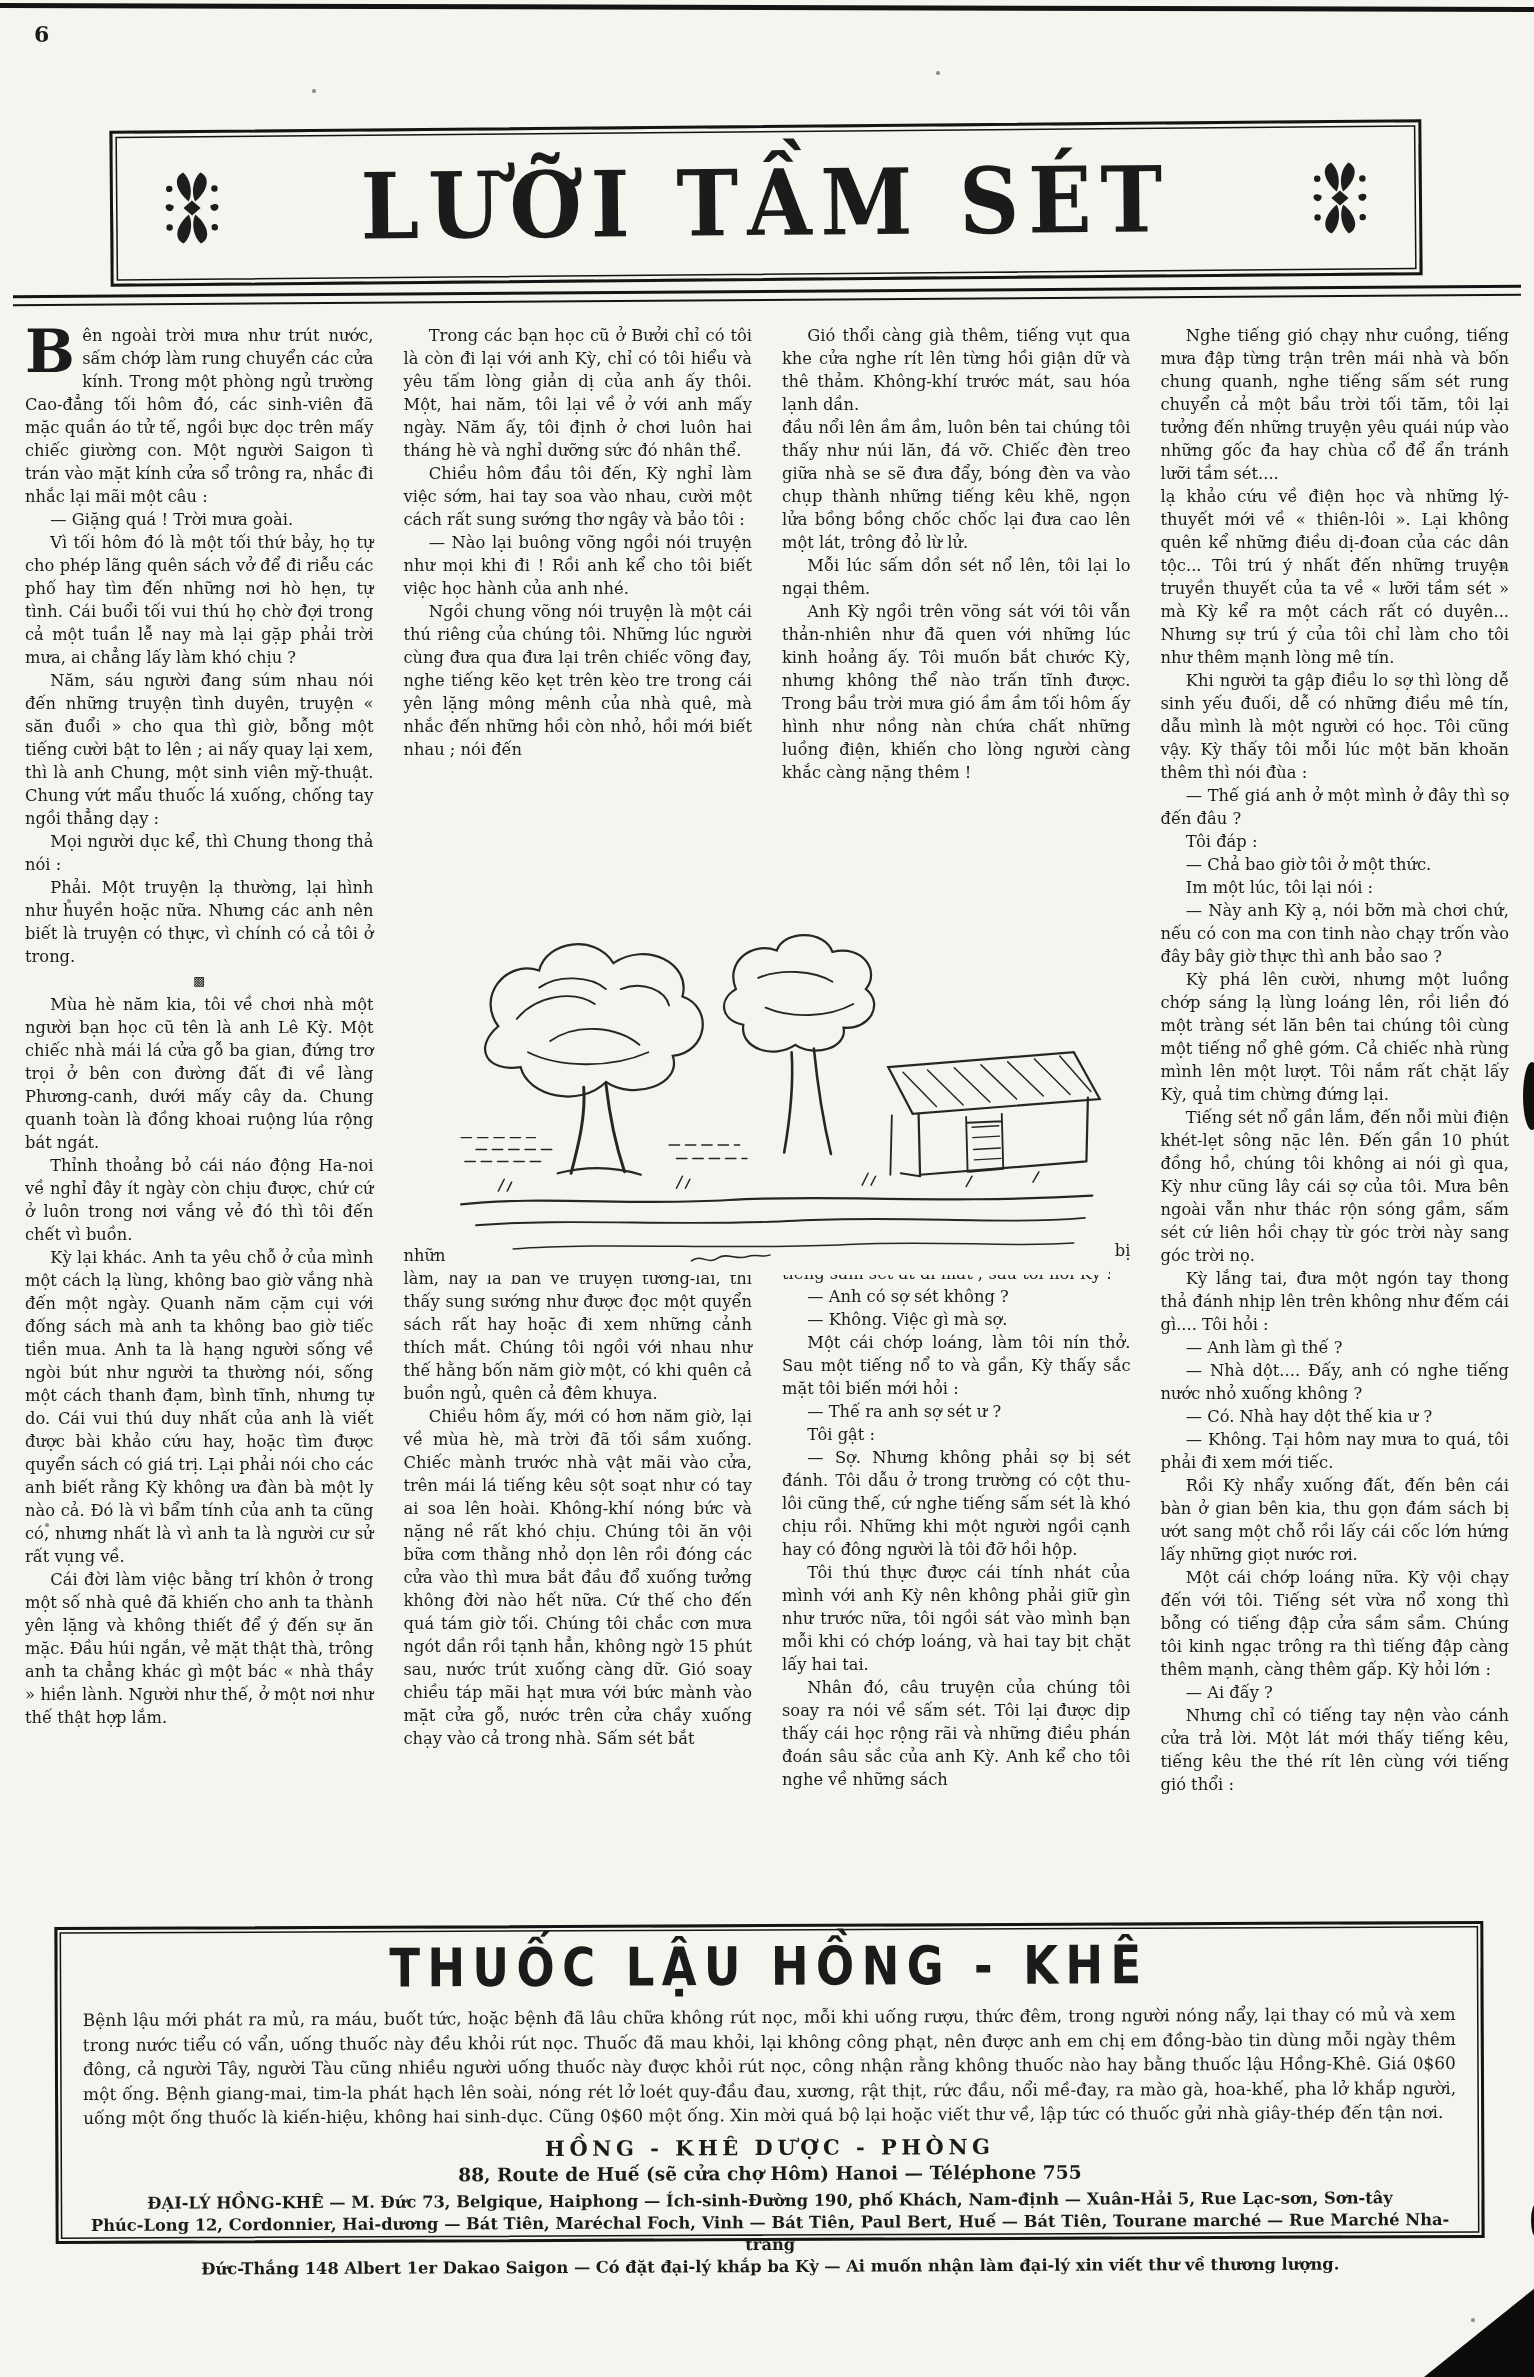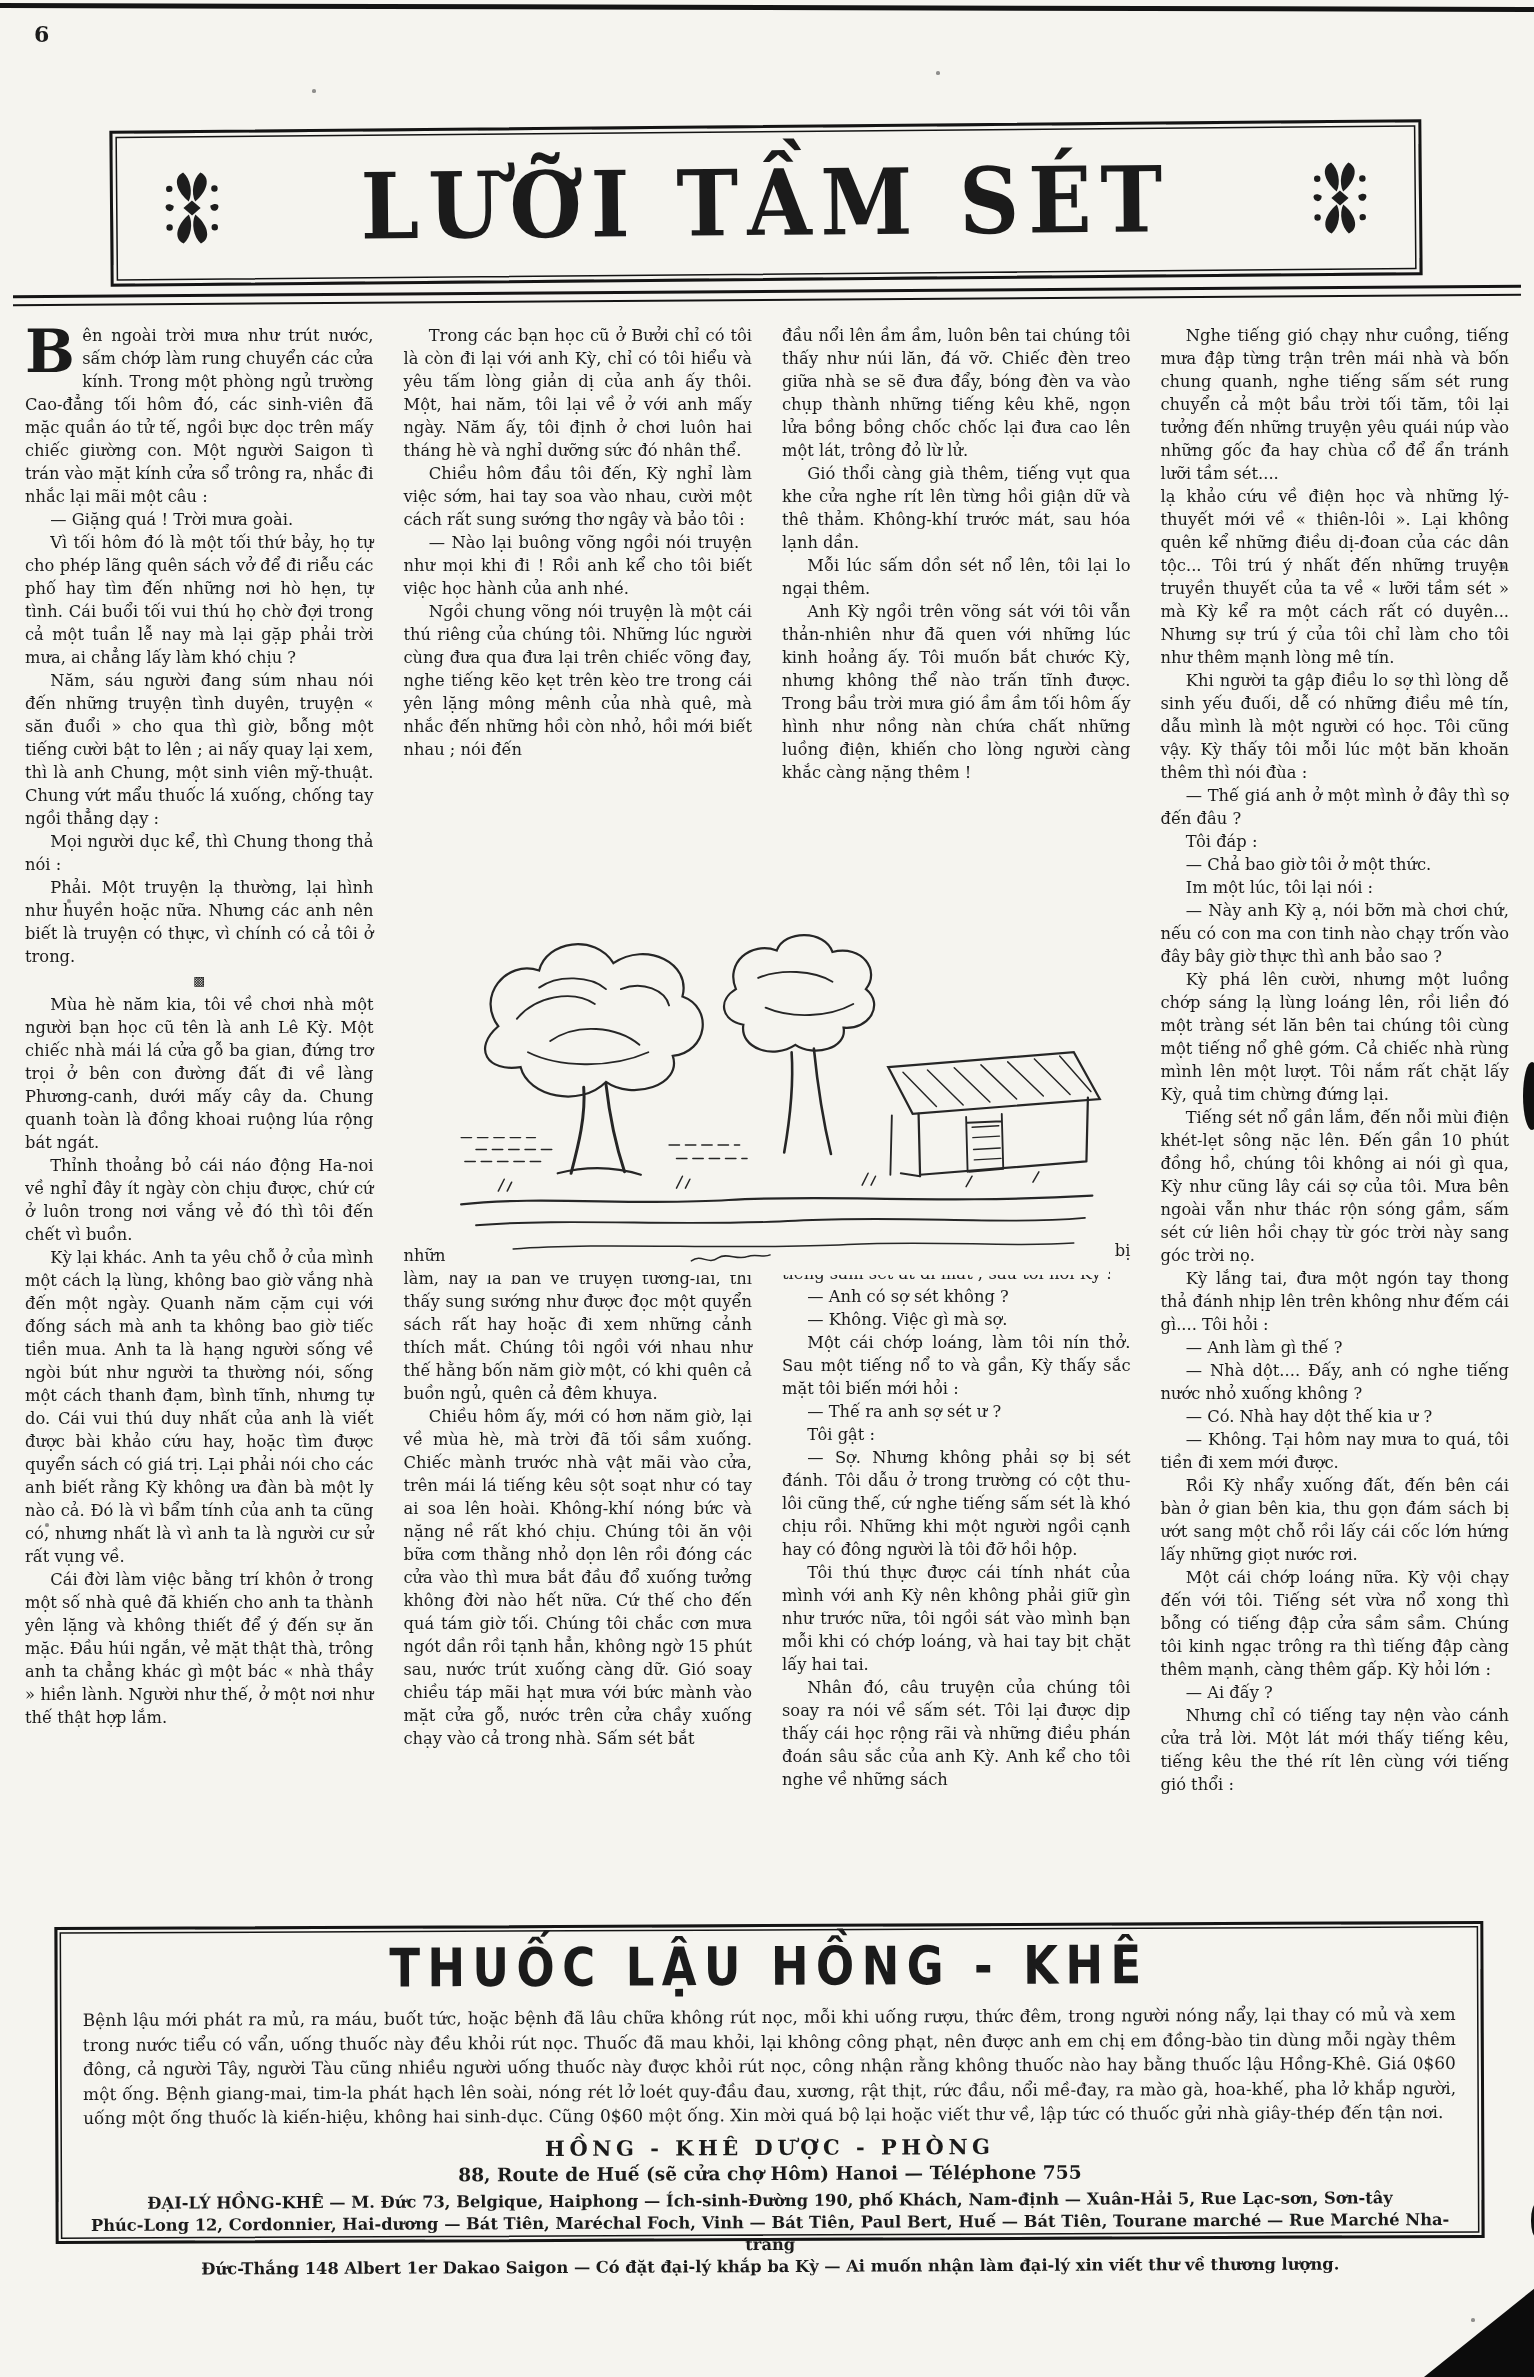--- a/index.html
+++ b/index.html
@@ -160,24 +160,24 @@
     <div>
 
         <p class="para cont"><span>những việc mình đang làm, mình định làm, hay là bàn về truyện tương-lai, thì thấy sung sướng như được đọc một quyển sách rất hay hoặc đi xem những cảnh thích mắt. Chúng tôi ngồi với nhau như thế hằng bốn năm giờ một, có khi quên cả buồn ngủ, quên cả đêm khuya.</span></p>
 
         <p class="para body"><span>Chiều hôm ấy, mới có hơn năm giờ, lại về mùa hè, mà trời đã tối sầm xuống. Chiếc mành trước nhà vật mãi vào cửa, trên mái lá tiếng kêu sột soạt như có tay ai soa lên hoài. Không-khí nóng bức và nặng nề rất khó chịu. Chúng tôi ăn vội bữa cơm thằng nhỏ dọn lên rồi đóng các cửa vào thì mưa bắt đầu đổ xuống tưởng không đời nào hết nữa. Cứ thế cho đến quá tám giờ tối. Chúng tôi chắc cơn mưa ngót dần rồi tạnh hẳn, không ngờ 15 phút sau, nước trút xuống càng dữ. Gió soay chiều táp mãi hạt mưa với bức mành vào mặt cửa gỗ, nước trên cửa chầy xuống chạy vào cả trong nhà. Sấm sét bắt</span></p>
       </div>
   </div>
   <div class="col">
     <div>
 
+        <p class="para body"><span>Gió thổi càng già thêm, tiếng vụt qua khe cửa nghe rít lên từng hồi giận dữ và thê thảm. Không-khí trước mát, sau hóa lạnh dần.</span></p>
+
         <p class="para cont"><span>đầu nổi lên ầm ầm, luôn bên tai chúng tôi thấy như núi lăn, đá vỡ. Chiếc đèn treo giữa nhà se sẽ đưa đẩy, bóng đèn va vào chụp thành những tiếng kêu khẽ, ngọn lửa bồng bồng chốc chốc lại đưa cao lên một lát, trông đỏ lừ lử.</span></p>
 
-        <p class="para body"><span>Gió thổi càng già thêm, tiếng vụt qua khe cửa nghe rít lên từng hồi giận dữ và thê thảm. Không-khí trước mát, sau hóa lạnh dần.</span></p>
-
         <p class="para body"><span>Mỗi lúc sấm dồn sét nổ lên, tôi lại lo ngại thêm.</span></p>
 
         <p class="para body"><span>Anh Kỳ ngồi trên võng sát với tôi vẫn thản-nhiên như đã quen với những lúc kinh hoảng ấy. Tôi muốn bắt chước Kỳ, nhưng không thể nào trấn tĩnh được. Trong bầu trời mưa gió ầm ầm tối hôm ấy hình như nồng nàn chứa chất những luồng điện, khiến cho lòng người càng khắc càng nặng thêm !</span></p>
       </div>
     <div class="spacer-3"></div>
     <div>
 
         <p class="para body"><span>Mấy lần tôi nói ra được một câu đều bị tiếng sấm sét át đi mất ; sau tôi hỏi Kỳ :</span></p>
 
         <p class="para dialogue"><span>— Anh có sợ sét không ?</span></p>
@@ -220,21 +220,21 @@
       <p class="para body"><span>Tiếng sét nổ gần lắm, đến nỗi mùi điện khét-lẹt sông nặc lên. Đến gần 10 phút đồng hồ, chúng tôi không ai nói gì qua, Kỳ như cũng lây cái sợ của tôi. Mưa bên ngoài vẫn như thác rộn sóng gầm, sấm sét cứ liên hồi chạy từ góc trời này sang góc trời nọ.</span></p>
 
       <p class="para body"><span>Kỳ lắng tai, đưa một ngón tay thong thả đánh nhịp lên trên không như đếm cái gì.... Tôi hỏi :</span></p>
 
       <p class="para dialogue"><span>— Anh làm gì thế ?</span></p>
 
       <p class="para dialogue"><span>— Nhà dột.... Đấy, anh có nghe tiếng nước nhỏ xuống không ?</span></p>
 
       <p class="para dialogue"><span>— Có. Nhà hay dột thế kia ư ?</span></p>
 
-      <p class="para dialogue"><span>— Không. Tại hôm nay mưa to quá, tôi tiền đi xem mới được.</span></p>
+      <p class="para dialogue"><span>— Không. Tại hôm nay mưa to quá, tôi phải đi xem mới tiếc.</span></p>
 
       <p class="para body"><span>Rồi Kỳ nhẩy xuống đất, đến bên cái bàn ở gian bên kia, thu gọn đám sách bị ướt sang một chỗ rồi lấy cái cốc lớn hứng lấy những giọt nước rơi.</span></p>
 
       <p class="para body"><span>Một cái chớp loáng nữa. Kỳ vội chạy đến với tôi. Tiếng sét vừa nổ xong thì bỗng có tiếng đập cửa sầm sầm. Chúng tôi kinh ngạc trông ra thì tiếng đập càng thêm mạnh, càng thêm gấp. Kỳ hỏi lớn :</span></p>
 
       <p class="para dialogue"><span>— Ai đấy ?</span></p>
 
       <p class="para body"><span>Nhưng chỉ có tiếng tay nện vào cánh cửa trả lời. Một lát mới thấy tiếng kêu, tiếng kêu the thé rít lên cùng với tiếng gió thổi :</span></p>
     </div>
 </div>

